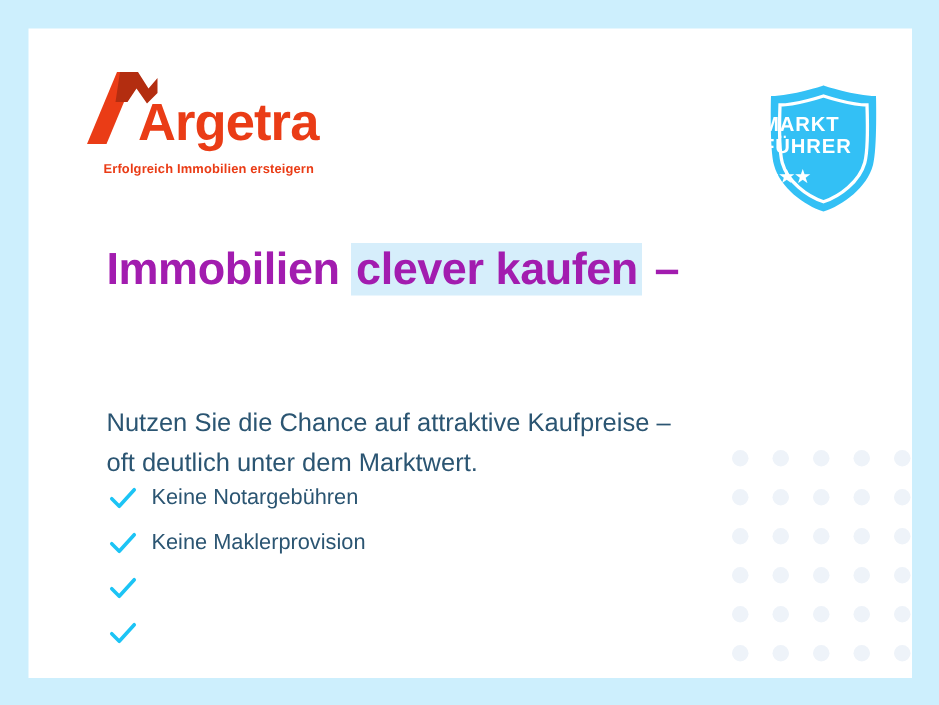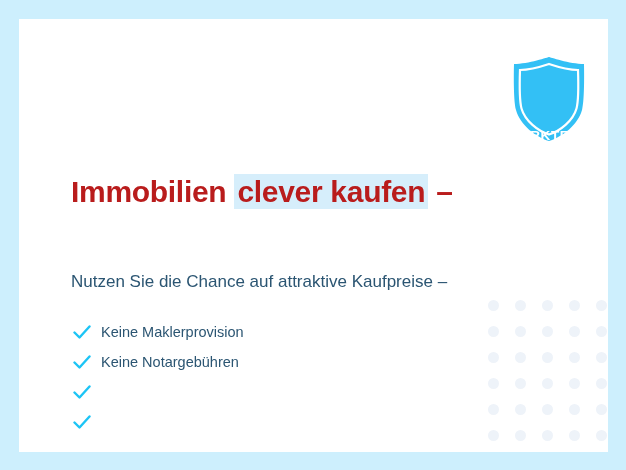--- a/index.html
+++ b/index.html
@@ -90,22 +90,22 @@
     width: 82px;
     height: 88px;
   }
   .badge-text {
     position: absolute;
     left: 0;
     top: 0;
     width: 82px;
     height: 88px;
     display: flex;
-    flex-direction: row;
-    align-items: flex-end;
+    flex-direction: column;
+    align-items: flex-start;
     justify-content: flex-start;
     padding-top: 20px;
     box-sizing: border-box;
     pointer-events: none;
   }
   .badge-line {
     color: #ffffff;
     font-weight: bold;
     font-size: 13.5px;
     letter-spacing: 0.6px;
@@ -115,25 +115,25 @@
     color: #ffffff;
     font-size: 13px;
     letter-spacing: -1px;
     margin-top: 5px;
   }
 
   
   .headline {
     position: absolute;
     left: 52px;
-    top: 134px;
+    top: 122px;
     width: 470px;
     font-size: 30px;
     font-weight: bold;
-    color: #b91c1c;
+    color: #a21caf;
     line-height: 38px;
     letter-spacing: -0.3px;
   }
   .headline .hl {
     background: #d6eefb;
     padding: 1px 3px;
     box-decoration-break: clone;
     -webkit-box-decoration-break: clone;
   }
 
@@ -204,64 +204,73 @@
       <span></span>
       <span></span>
       <span></span>
       <span></span>
       <span></span>
       <span></span>
       <span></span>
       <span></span>
     </div>
 
+  <div class="logo">
+    <svg class="logo-mark" viewBox="0 0 48 52">
+      <polygon points="20,2 33,2 13,50 0,50" fill="#ea3c16"></polygon>
+      <polygon points="22,2 34,2 41,13 47,6 47,16 40,23 33,13 27,22 19,22" fill="#b32d10"></polygon>
+    </svg>
+    <div class="logo-word">Argetra</div>
+    <div class="logo-tagline">Erfolgreich Immobilien ersteigern</div>
+  </div>
 
   <div class="badge">
     <svg viewBox="0 0 82 88" width="82" height="88">
       <path d="M41 2 C41 2 62 9 76 9 C76 9 77 44 74 55 C70 70 54 82 41 86 C28 82 12 70 8 55 C5 44 6 9 6 9 C20 9 41 2 41 2 Z" fill="#33c0f5"></path>
       <path d="M41 9 C41 9 59 15 70 15 C70 15 71 44 68.5 53.5 C65 66 52 76 41 79.5 C30 76 17 66 13.5 53.5 C11 44 12 15 12 15 C23 15 41 9 41 9 Z" fill="none" stroke="#ffffff" stroke-width="2.2"></path>
     </svg>
     <div class="badge-text">
       <div class="badge-line">MARKT</div>
       <div class="badge-line">FÜHRER</div>
       <div class="badge-stars">★★★</div>
     </div>
   </div>
 
   <h1 class="headline">
     <span>Immobilien </span><span class="hl">clever kaufen</span><span> –</span><br>
   </h1>
 
   <p class="subhead">
     <span>Nutzen Sie die Chance auf attraktive Kaufpreise –</span><br>
+    <span>oft deutlich unter dem Marktwert.</span>
   </p>
 
   <ul class="bullets" id="bullets" style="list-style:none;margin:0;padding:0;">
       <li class="bullet">
         <span class="bullet-check">
           <svg width="18" height="16" viewBox="0 0 18 16">
             <polyline points="1.5,8.5 6.5,13.5 16.5,2.5" fill="none" stroke="#1cc4f5" stroke-width="2.4" stroke-linecap="round" stroke-linejoin="round"></polyline>
           </svg>
         </span>
+        <span class="bullet-label">Keine Notargebühren</span>
+      </li>
+      <li class="bullet">
+        <span class="bullet-check">
+          <svg width="18" height="16" viewBox="0 0 18 16">
+            <polyline points="1.5,8.5 6.5,13.5 16.5,2.5" fill="none" stroke="#1cc4f5" stroke-width="2.4" stroke-linecap="round" stroke-linejoin="round"></polyline>
+          </svg>
+        </span>
         <span class="bullet-label">Keine Maklerprovision</span>
       </li>
       <li class="bullet">
         <span class="bullet-check">
           <svg width="18" height="16" viewBox="0 0 18 16">
             <polyline points="1.5,8.5 6.5,13.5 16.5,2.5" fill="none" stroke="#1cc4f5" stroke-width="2.4" stroke-linecap="round" stroke-linejoin="round"></polyline>
           </svg>
         </span>
-        <span class="bullet-label">Keine Notargebühren</span>
-      </li>
-      <li class="bullet">
-        <span class="bullet-check">
-          <svg width="18" height="16" viewBox="0 0 18 16">
-            <polyline points="1.5,8.5 6.5,13.5 16.5,2.5" fill="none" stroke="#1cc4f5" stroke-width="2.4" stroke-linecap="round" stroke-linejoin="round"></polyline>
-          </svg>
-        </span>
       </li>
       <li class="bullet">
         <span class="bullet-check">
           <svg width="18" height="16" viewBox="0 0 18 16">
             <polyline points="1.5,8.5 6.5,13.5 16.5,2.5" fill="none" stroke="#1cc4f5" stroke-width="2.4" stroke-linecap="round" stroke-linejoin="round"></polyline>
           </svg>
         </span>
       </li>
     </ul>
 

